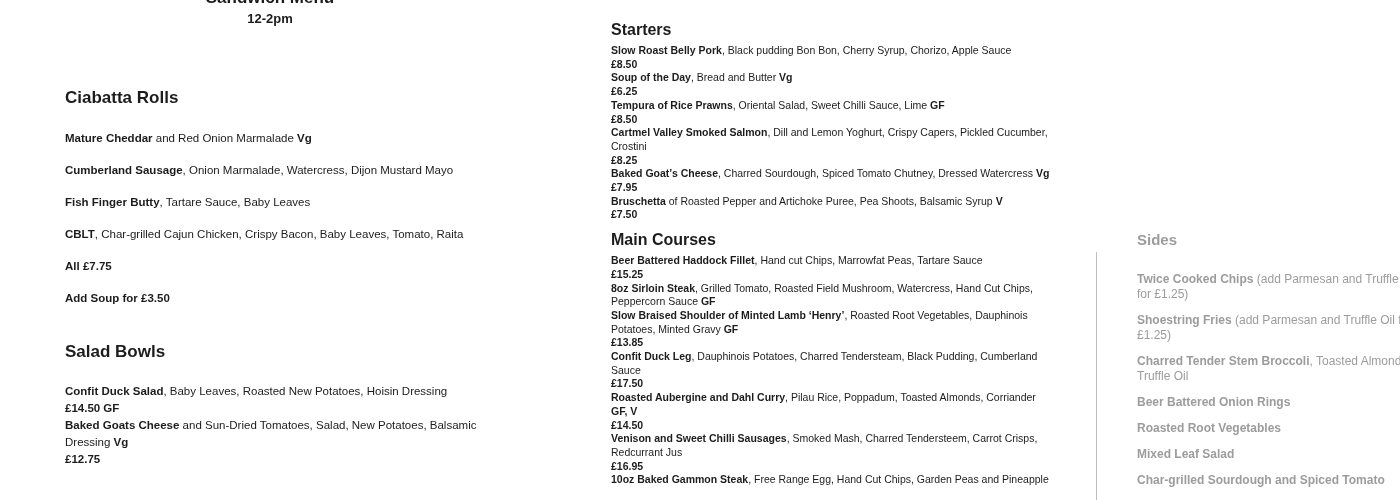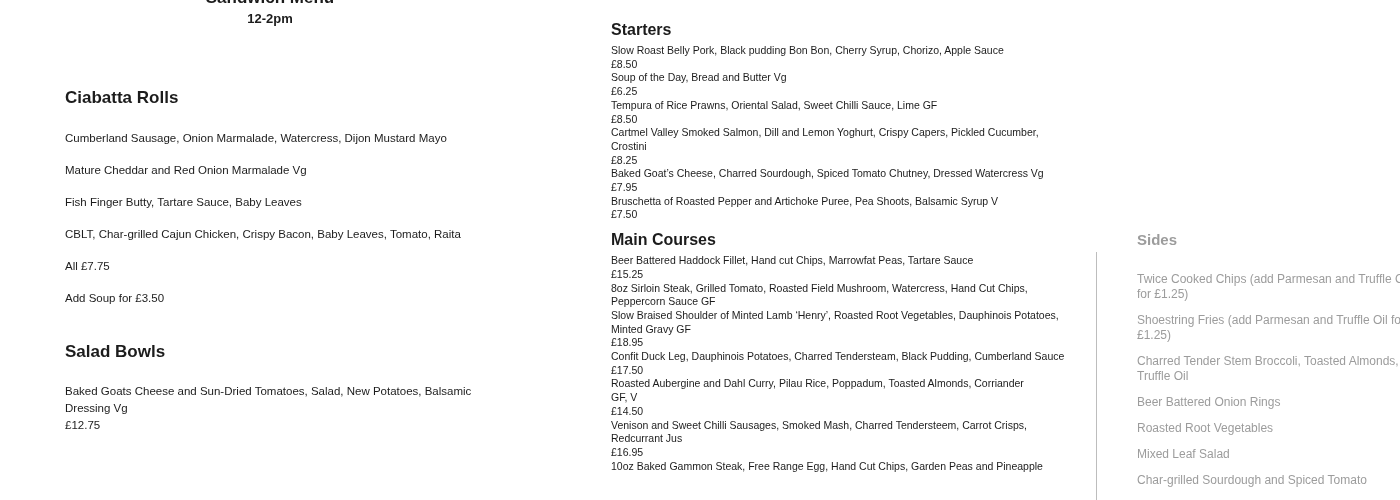--- a/index.html
+++ b/index.html
@@ -17,22 +17,22 @@
   .col-center{ left: 611px; width: 455px; }
   .col-right { left: 1137px; width: 285px; color: var(--muted, #9c9c9c); }
 
   
   .doc-header { width: 410px; text-align: center; }
   .doc-title { font-size: 17px; line-height: 22px; font-weight: bold; margin-top: -13px; }
   .doc-time  { font-size: 13px; line-height: 16px; margin-top: 2px; font-weight: bold; }
 
   .sec-heading { font-weight: bold; }
   .item p { margin: 0; }
-  .price { font-weight: normal; }
-  b { font-weight: normal; }
+  .price { font-weight: bold; }
+  b { font-weight: bold; }
 
   
   .col-left .sections { margin-top: 60px; }
   .col-left .sec-heading { font-size: 17px; line-height: 21px; margin-bottom: 22px; }
   .col-left .item { font-size: 11.5px; line-height: 16px; }
   .col-left section.s0 .item { margin-bottom: 16px; }
   .col-left section.s1 { margin-top: 35px; }
   .col-left section.s1 .sec-heading { margin-bottom: 21px; }
   .col-left section.s1 .item { margin-bottom: 0; line-height: 17px; }
 
@@ -61,40 +61,44 @@
 
   <div class="col col-left">
     <div class="doc-header">
       <div class="doc-title">Sandwich Menu</div>
       <div class="doc-time">12-2pm</div>
     </div>
     <div class="sections">
         <section class="s0">
           <div class="sec-heading">Ciabatta Rolls</div>
           <div class="item">
-            <p class="item-text"><b>Cumberland Sausage</b>, Onion Marmalade, Watercress, Dijon Mustard Mayo</p>
+            <p class="item-text"><b>Mature Cheddar</b> and Red Onion Marmalade <b>Vg</b></p>
           </div>
           <div class="item">
-            <p class="item-text"><b>Mature Cheddar</b> and Red Onion Marmalade <b>Vg</b></p>
+            <p class="item-text"><b>Cumberland Sausage</b>, Onion Marmalade, Watercress, Dijon Mustard Mayo</p>
           </div>
           <div class="item">
             <p class="item-text"><b>Fish Finger Butty</b>, Tartare Sauce, Baby Leaves</p>
           </div>
           <div class="item">
             <p class="item-text"><b>CBLT</b>, Char-grilled Cajun Chicken, Crispy Bacon, Baby Leaves, Tomato, Raita</p>
           </div>
           <div class="item">
             <p class="item-text"><b>All £7.75</b></p>
           </div>
           <div class="item">
             <p class="item-text"><b>Add Soup for £3.50</b></p>
           </div>
         </section>
         <section class="s1">
           <div class="sec-heading">Salad Bowls</div>
+          <div class="item">
+            <p class="item-text"><b>Confit Duck Salad</b>, Baby Leaves, Roasted New Potatoes, Hoisin Dressing</p>
+            <p class="price">£14.50 GF</p>
+          </div>
           <div class="item">
             <p class="item-text"><b>Baked Goats Cheese</b> and Sun-Dried Tomatoes, Salad, New Potatoes, Balsamic Dressing <b>Vg</b></p>
             <p class="price">£12.75</p>
           </div>
         </section>
       </div>
   </div>
 
   <div class="col col-center">
     <div class="sections">
@@ -129,21 +133,21 @@
           <div class="sec-heading">Main Courses</div>
           <div class="item">
             <p class="item-text"><b>Beer Battered Haddock Fillet</b>, Hand cut Chips, Marrowfat Peas, Tartare Sauce</p>
             <p class="price">£15.25</p>
           </div>
           <div class="item">
             <p class="item-text"><b>8oz Sirloin Steak</b>, Grilled Tomato, Roasted Field Mushroom, Watercress, Hand Cut Chips, Peppercorn Sauce <b>GF</b></p>
           </div>
           <div class="item">
             <p class="item-text"><b>Slow Braised Shoulder of Minted Lamb ‘Henry’</b>, Roasted Root Vegetables, Dauphinois Potatoes, Minted Gravy <b>GF</b></p>
-            <p class="price">£18.95</p>
+            <p class="price">£13.85</p>
           </div>
           <div class="item">
             <p class="item-text"><b>Confit Duck Leg</b>, Dauphinois Potatoes, Charred Tendersteam, Black Pudding, Cumberland Sauce</p>
             <p class="price">£17.50</p>
           </div>
           <div class="item">
             <p class="item-text"><b>Roasted Aubergine and Dahl Curry</b>, Pilau Rice, Poppadum, Toasted Almonds, Corriander</p>
             <p class="price">GF, V</p>
             <p class="price">£14.50</p>
           </div>

